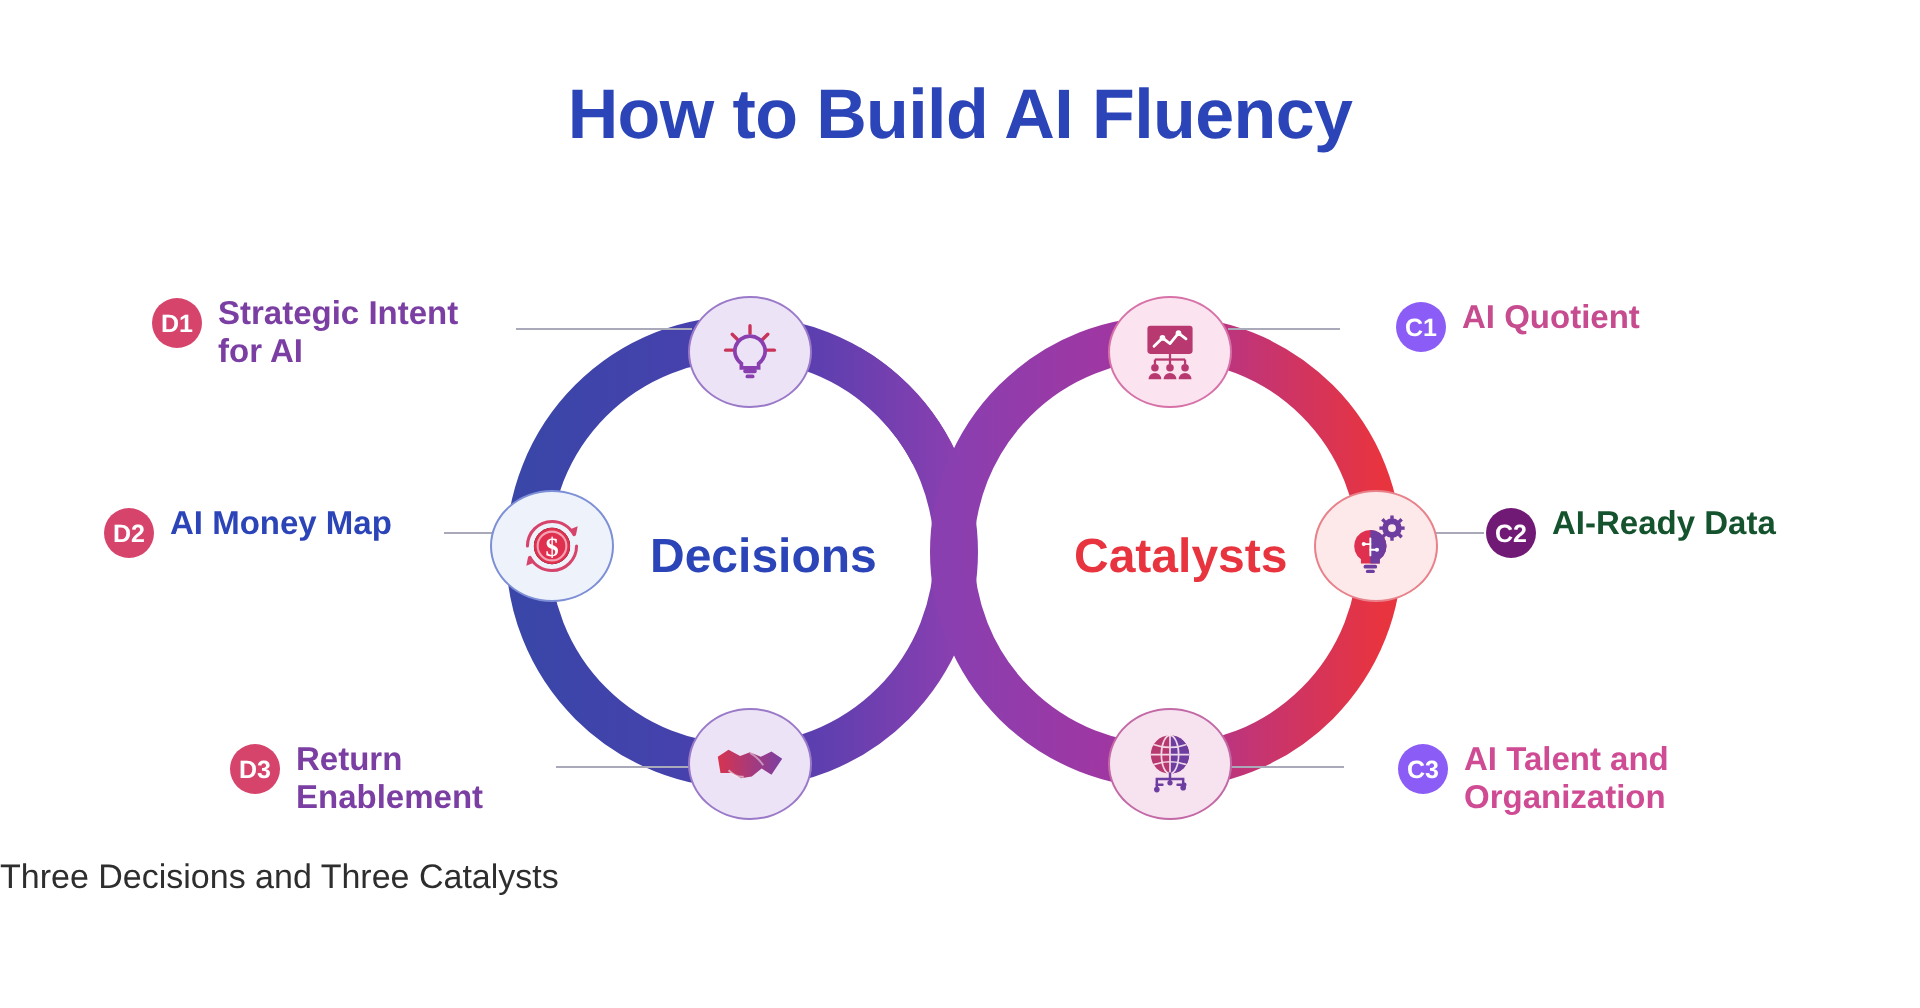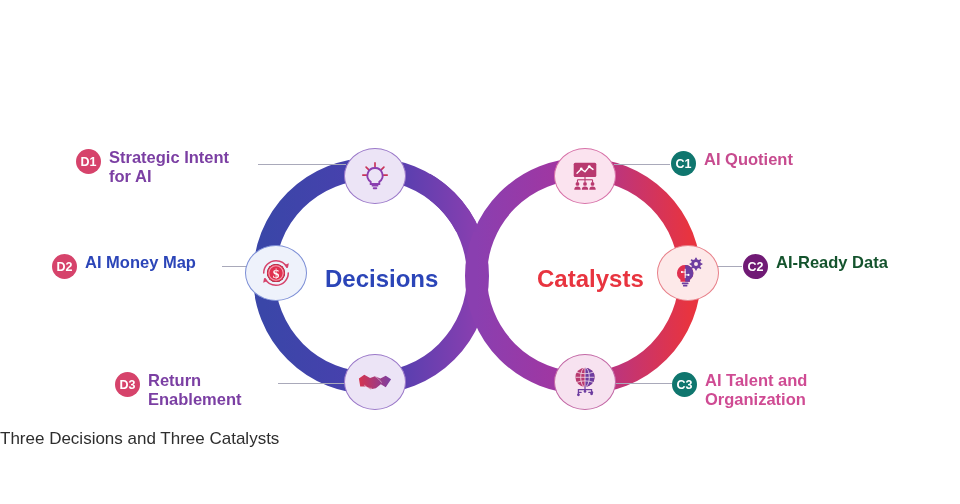--- a/index.html
+++ b/index.html
@@ -125,21 +125,21 @@
     color: #ffffff;
     font-size: 12.5px;
     font-weight: 700;
     display: flex;
     align-items: center;
     justify-content: center;
     margin-top: 1px;
   }
   .badge.crimson { background: #d6436b; }
   .badge.plum    { background: #701a75; }
-  .badge.rose    { background: #0f766e; }
+  .badge.rose    { background: #8b5cf6; margin-left: 27px; }
 
   .callout-text {
     font-size: 16.5px;
     font-weight: 700;
     line-height: 1.18;
     white-space: pre-line;
   }
   .txt-purple  { color: #7b3fa3; }
   .txt-blue    { color: #2b45b8; }
   .txt-magenta { color: #c74b8f; }
@@ -152,20 +152,21 @@
   .co-d3 { left: 115px; top: 371px; }
   .co-c1 { left: 671px; top: 150px; }
   .co-c2 { left: 743px; top: 253px; }
   .co-c3 { left: 672px; top: 371px; }
 </style>
 </head>
 <body>
 
 <div class="canvas">
 
+  <div class="title">How to Build AI Fluency</div>
 
   <svg class="rings" viewBox="0 0 960 504" xmlns="http://www.w3.org/2000/svg">
     <defs>
       <linearGradient id="gradLeft" x1="0" y1="0" x2="1" y2="0">
         <stop offset="0%" stop-color="#3a46a8"></stop>
         <stop offset="55%" stop-color="#4c3faf"></stop>
         <stop offset="100%" stop-color="#8a3fb0"></stop>
       </linearGradient>
       <linearGradient id="gradRight" x1="0" y1="0" x2="1" y2="0">
         <stop offset="0%" stop-color="#8a3fb0"></stop>

